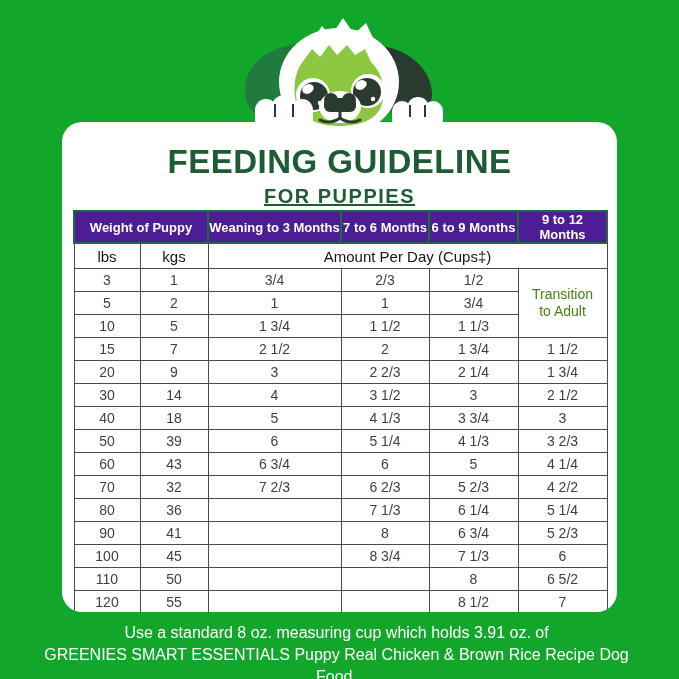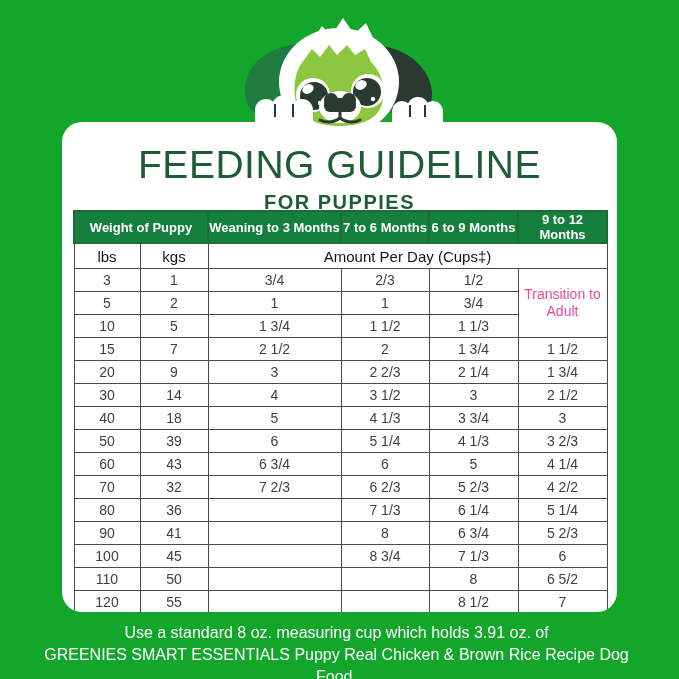--- a/index.html
+++ b/index.html
@@ -21,22 +21,22 @@
     left: 62px; top: 122px;
     width: 555px; height: 490px;
     background: #ffffff;
     border-radius: 20px;
     overflow: hidden;
     z-index: 2;
   }
   .title {
     margin-top: 21px;
     text-align: center;
-    font-size: 39px;
-    font-weight: normal;
+    font-size: 33px;
+    font-weight: bold;
     letter-spacing: 0.5px;
     color: #1D5C34;
   }
   .subtitle {
     margin-top: 4px;
     text-align: center;
     font-size: 20px;
     font-weight: bold;
     letter-spacing: 1.5px;
     color: #1D5C34;
@@ -49,21 +49,21 @@
     height: 402px;
     border-collapse: collapse;
     table-layout: fixed;
   }
   th, td {
     text-align: center;
     vertical-align: middle;
     padding: 0;
   }
   th.month-th {
-    background: #15803d;
+    background: #4c1d95;
     color: #ffffff;
     font-size: 13px;
     font-weight: bold;
     height: 27px;
     border: 2px solid #1E6B36;
   }
   th.unit-th {
     background: #ffffff;
     color: #141414;
     font-size: 15px;
@@ -73,22 +73,22 @@
   }
   td {
     font-size: 14px;
     color: #3F3F3F;
     border: 1px solid #4A4A4A;
     height: 22px;
   }
   td.transition {
     font-size: 14px;
     line-height: 17px;
-    color: #ec4899;
-    padding: 0 0;
+    color: #4d7c0f;
+    padding: 0 8px;
   }
   .footer {
     position: absolute;
     left: 0; top: 622px;
     width: 585px;
     text-align: center;
     color: #ffffff;
     font-size: 16px;
     line-height: 22px;
     z-index: 2;

